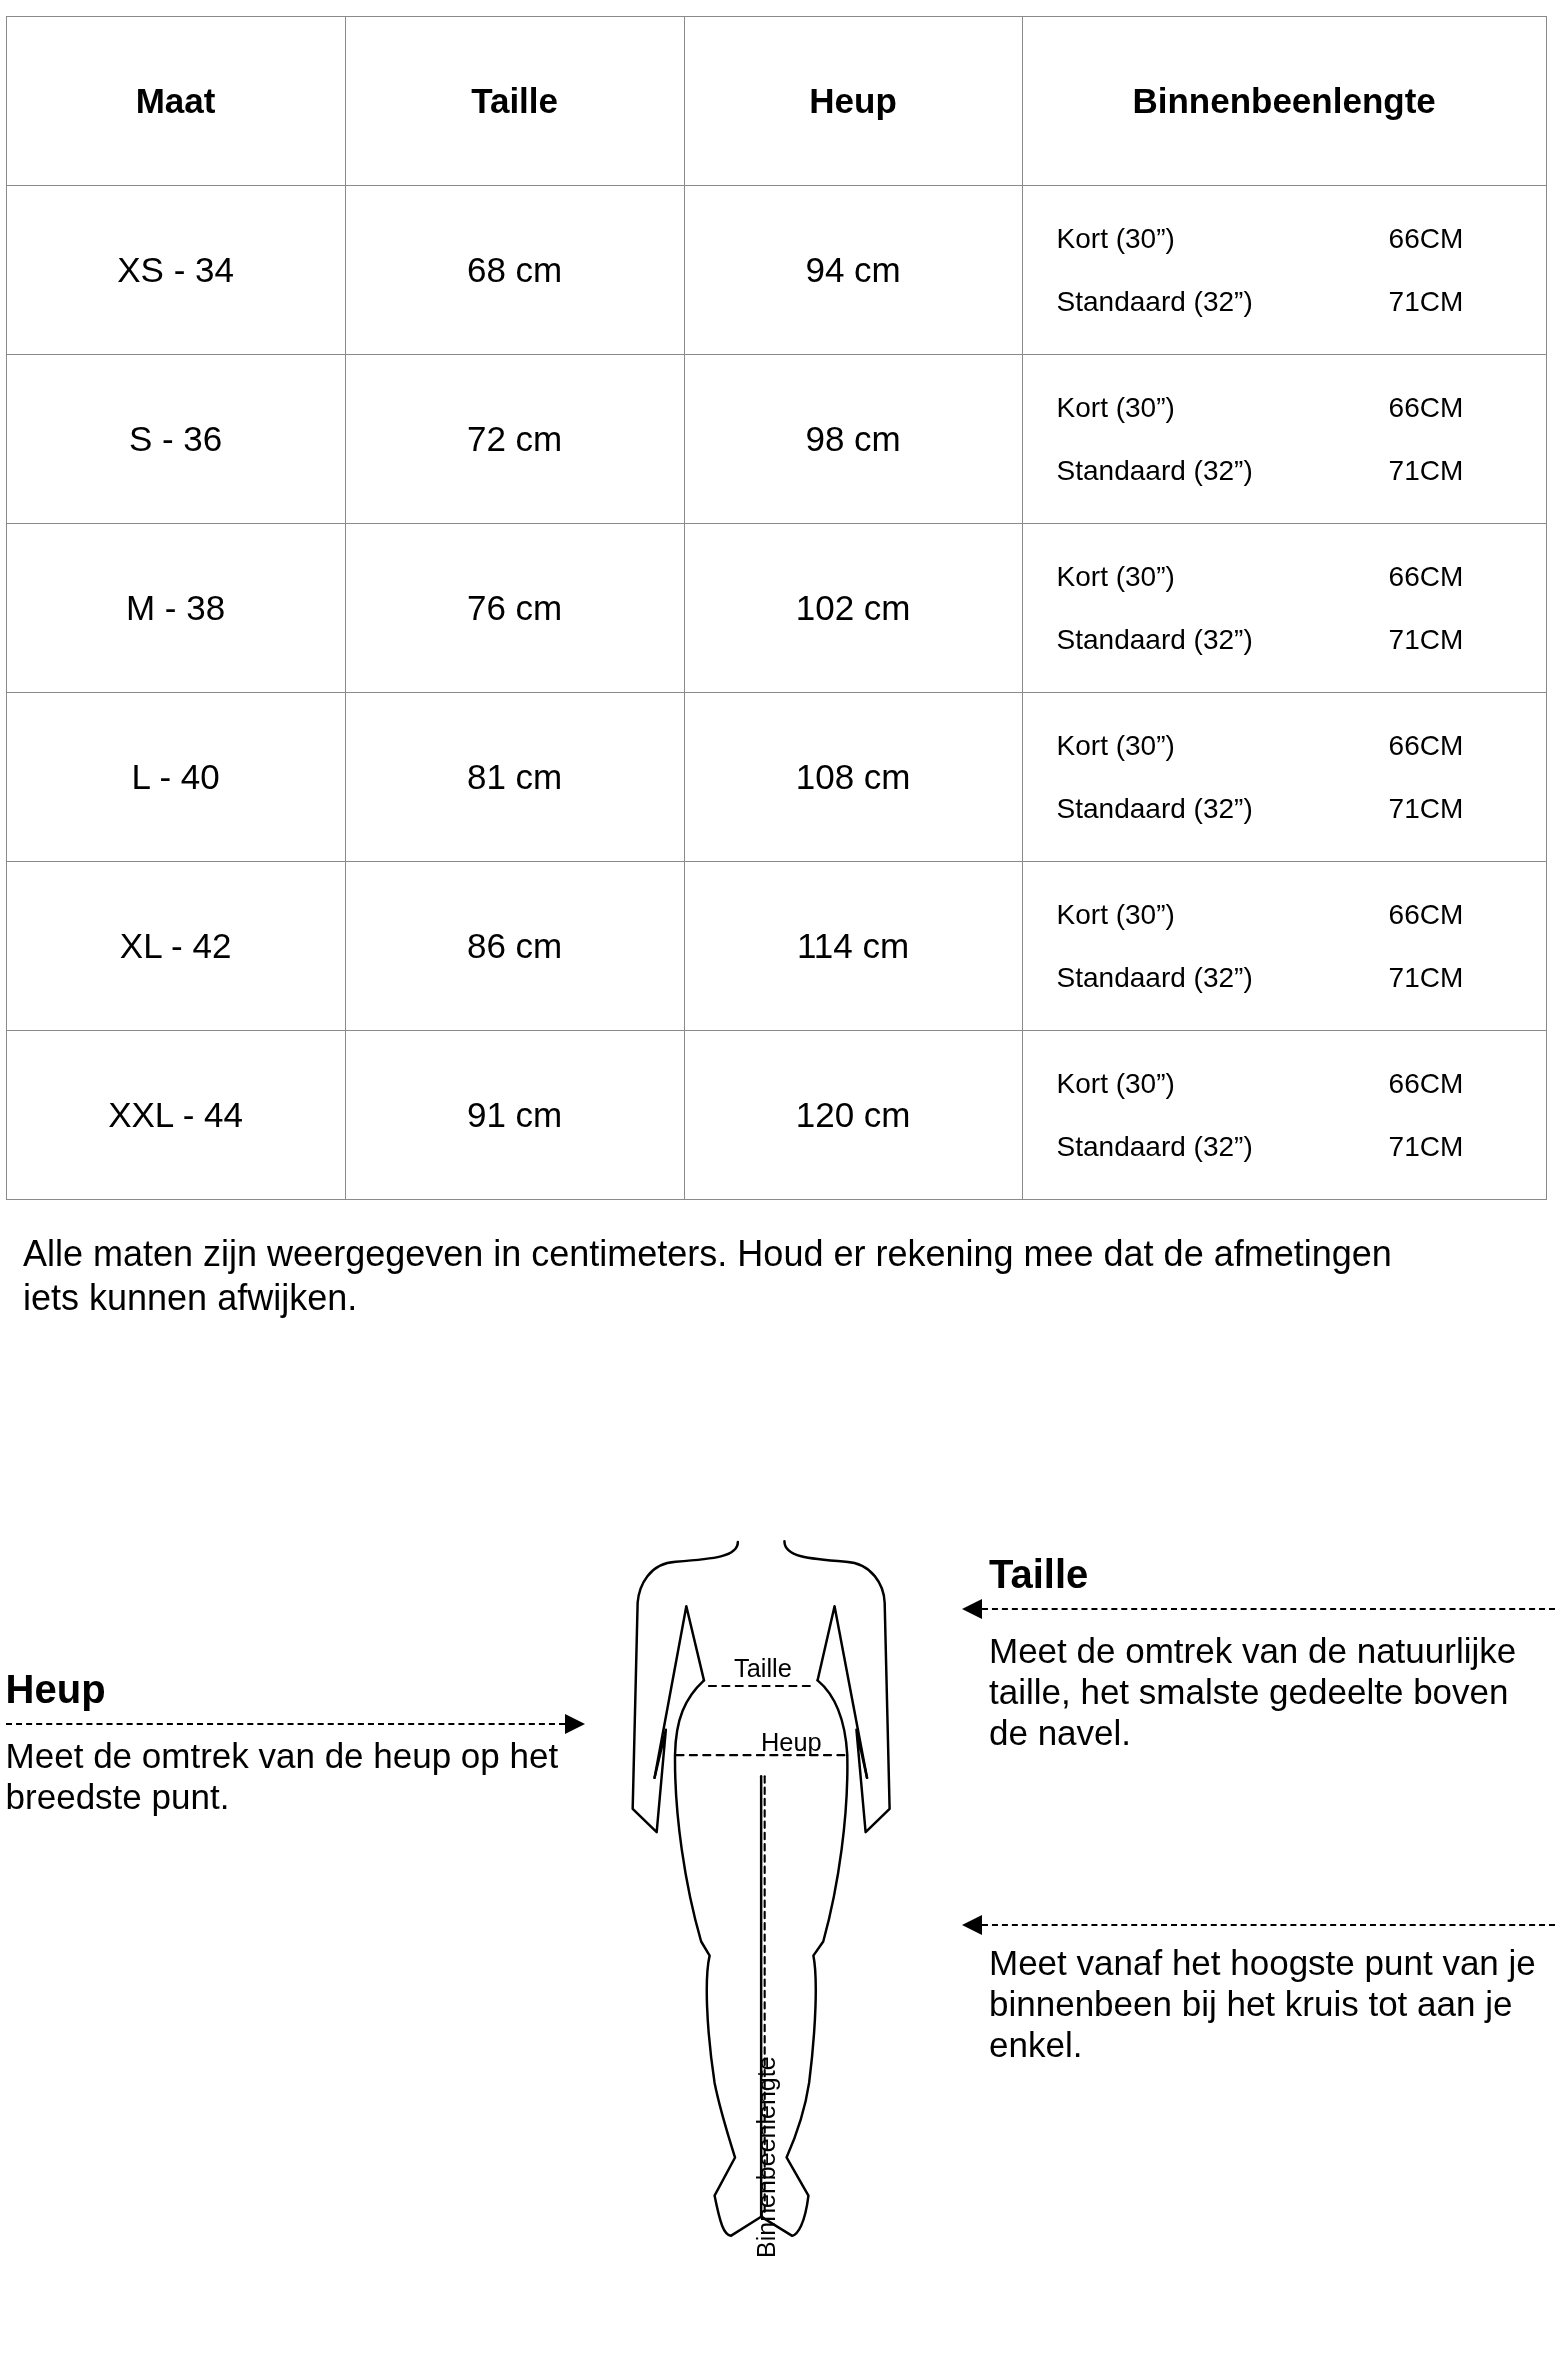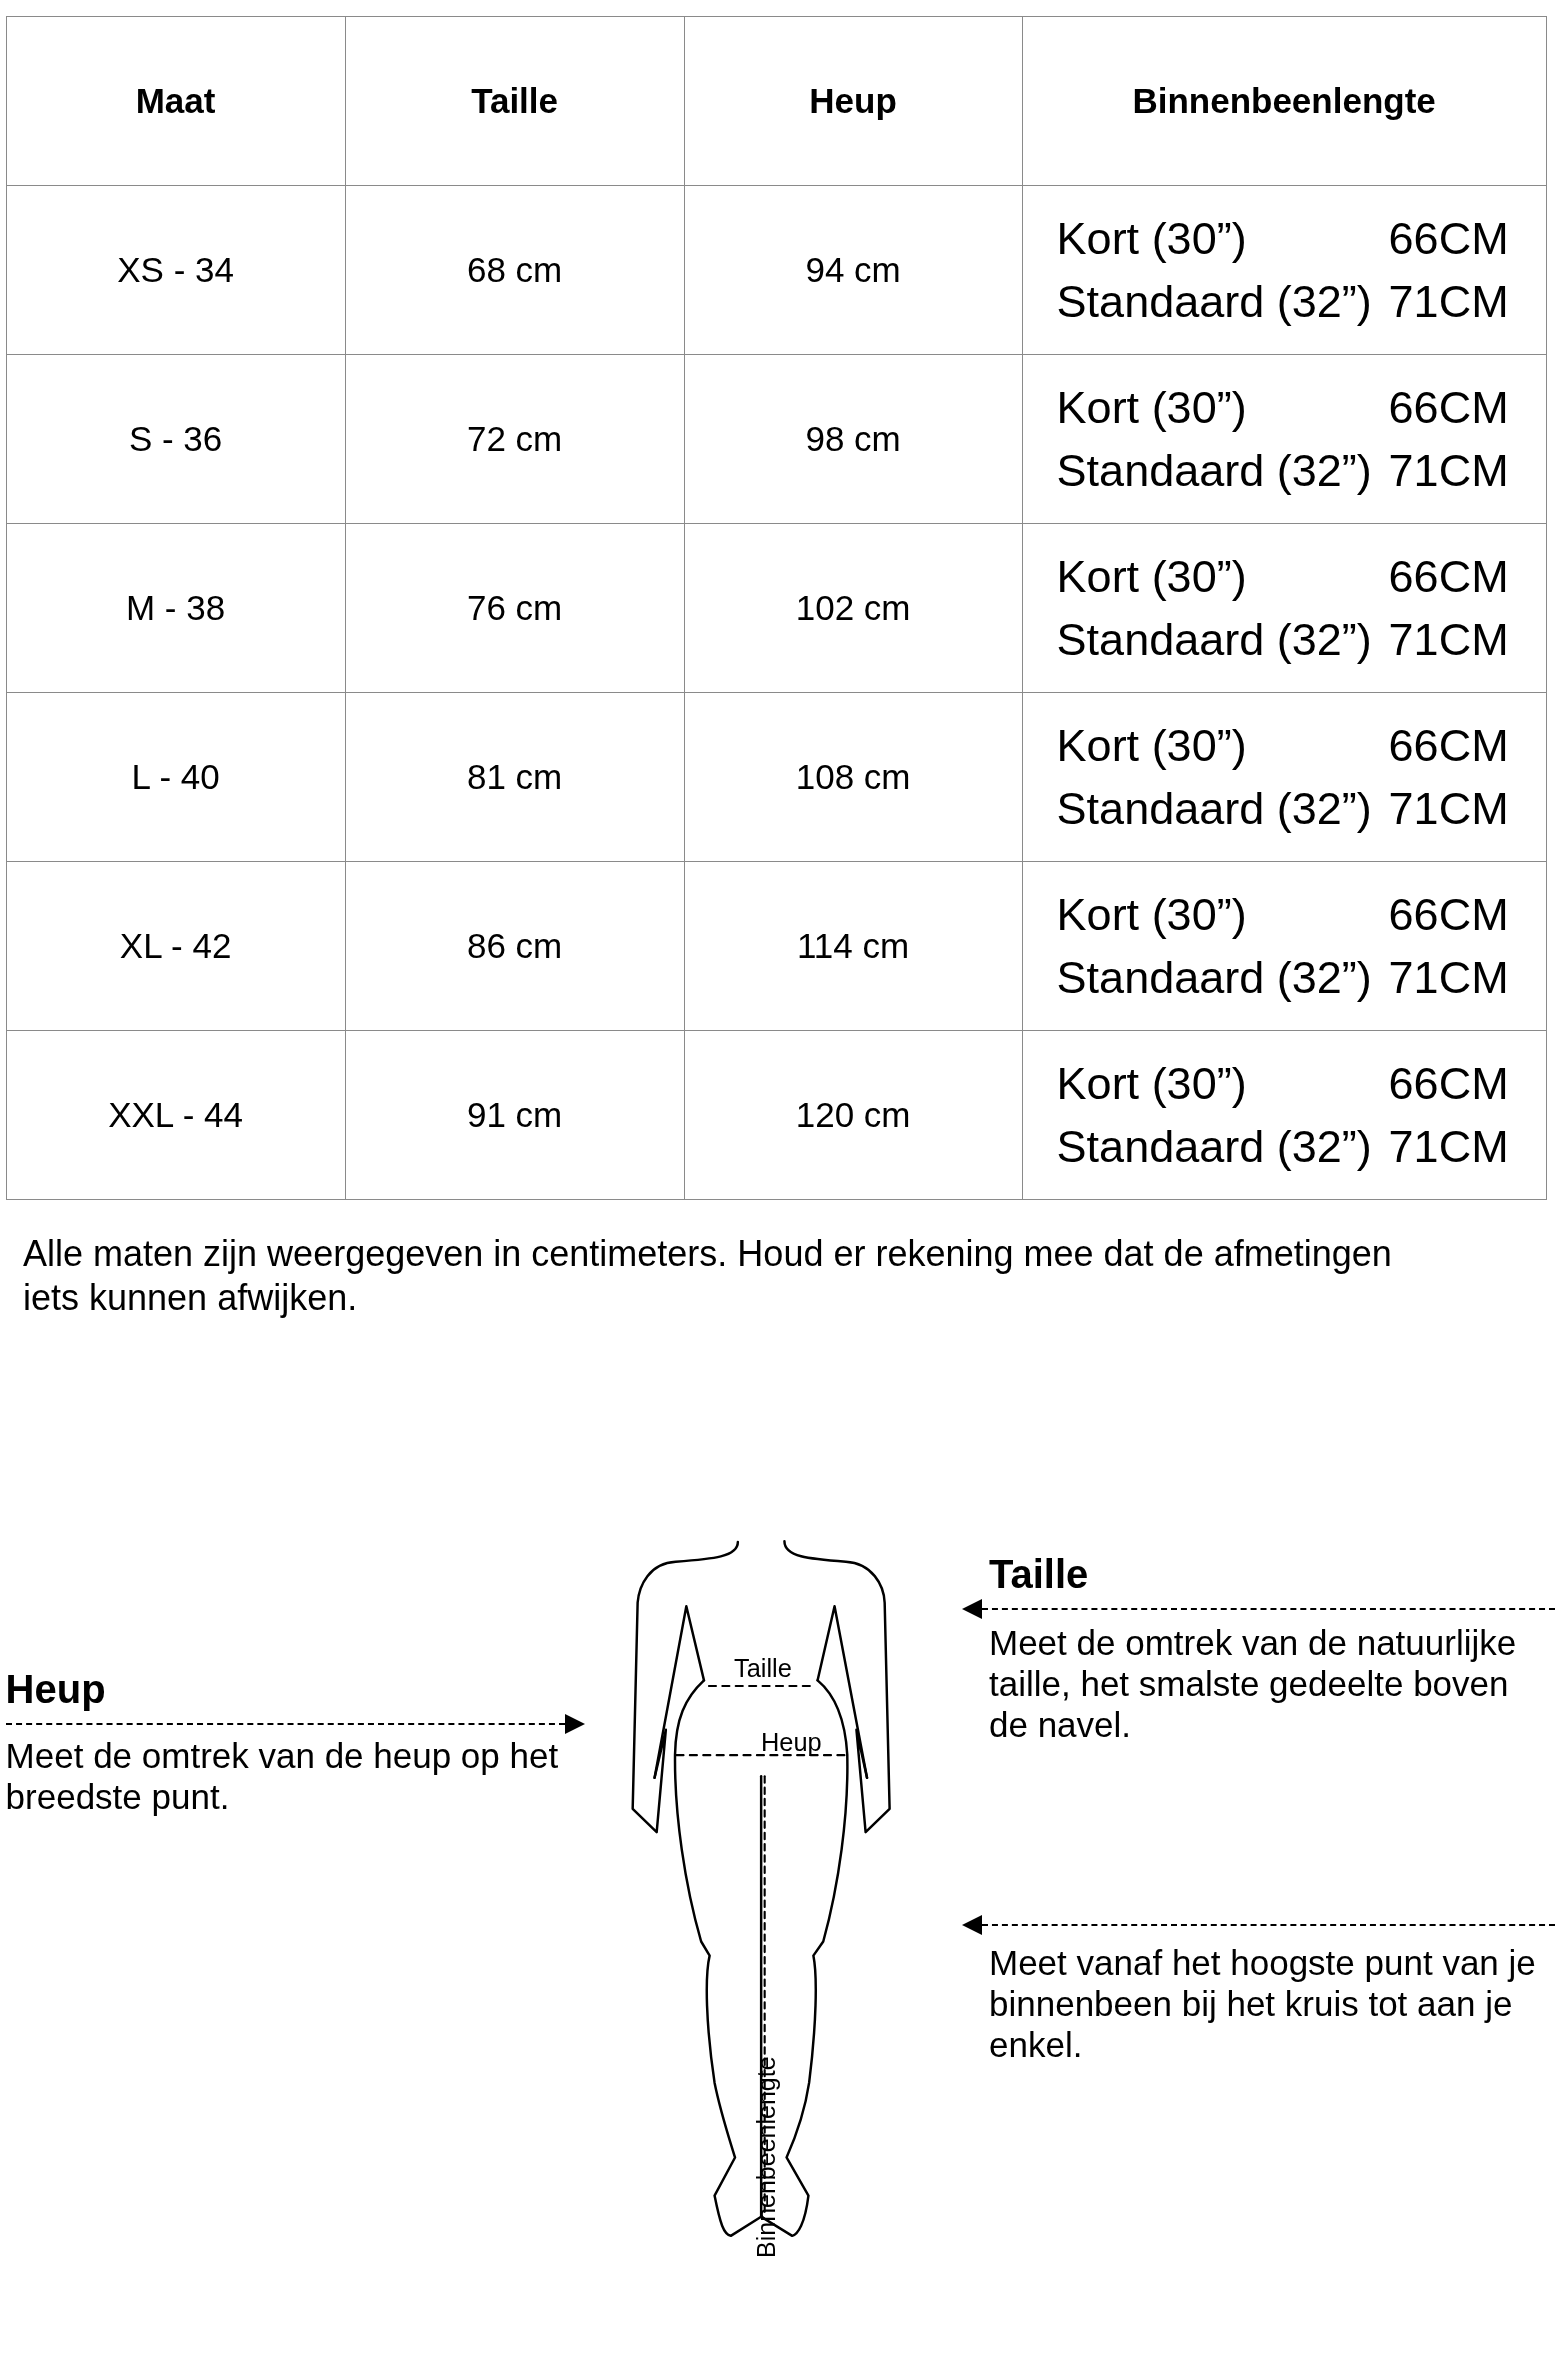--- a/index.html
+++ b/index.html
@@ -18,21 +18,21 @@
   .size-table tr { height: 169px; }
   .size-table tr.head-row { height: 169px; }
   .size-table th {
     font-weight: 700; font-size: 35px; letter-spacing: 0px;
   }
   .size-table td { font-size: 35px; font-weight: 400; }
   .col1 { width: 339px; } .col2 { width: 339px; } .col3 { width: 338px; } .col4 { width: 524px; }
   .inseam-cell { text-align: left !important; }
   .inseam-grid {
     display: grid; grid-template-columns: 332px 92px; row-gap: 19px;
-    padding-left: 34px; font-size: 45px; line-height: 44px;
+    padding-left: 34px; font-size: 28px; line-height: 44px;
   }
   .inseam-grid .v { }
   
   .note {
     position: absolute; left: 23px; top: 1232px; width: 1377px;
     font-size: 36px; line-height: 44px;
   }
   
   .instr { position: absolute; }
   .instr h3 { margin: 0; font-size: 40px; font-weight: 700; line-height: 49px; }
@@ -163,21 +163,21 @@
     </div>
   <p>Meet de omtrek van de heup op het breedste punt.</p>
 </div>
 
 <div class="instr" id="instr-taille">
   <h3 style="padding-left:27px">Taille</h3>
   <div class="arrow left">
       <div class="dash"></div>
       <div class="tri"></div>
     </div>
-  <p style="padding-left:27px; margin-top:2px">Meet de omtrek van de natuurlijke taille, het smalste gedeelte boven de navel.</p>
+  <p style="padding-left:27px; margin-top:10px">Meet de omtrek van de natuurlijke taille, het smalste gedeelte boven de navel.</p>
 </div>
 
 <div class="instr" id="instr-binnen">
   <div class="arrow left">
       <div class="dash"></div>
       <div class="tri"></div>
     </div>
   <p style="padding-left:27px; margin-top:6px">Meet vanaf het hoogste punt van je binnenbeen bij het kruis tot aan je enkel.</p>
 </div>
 

